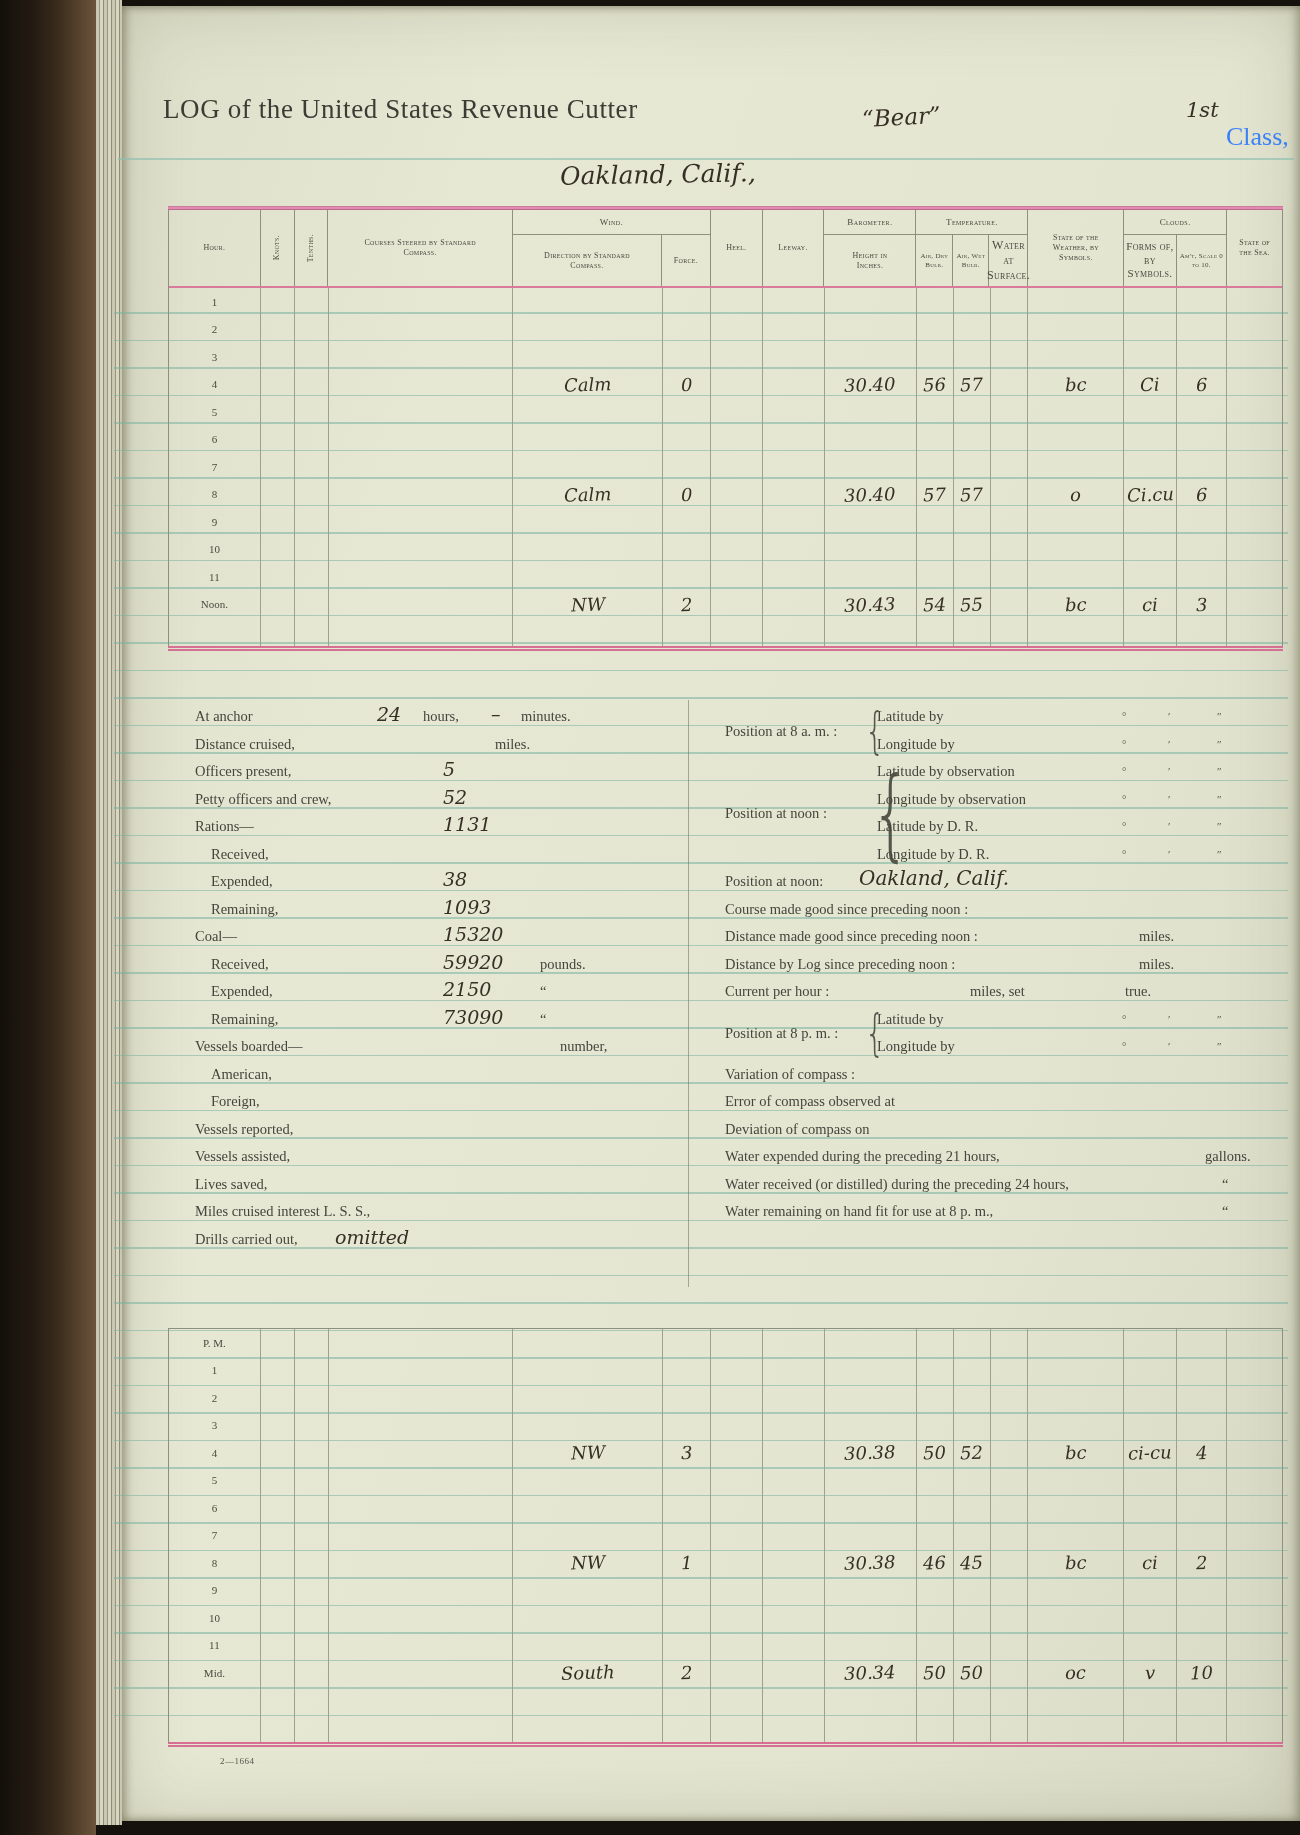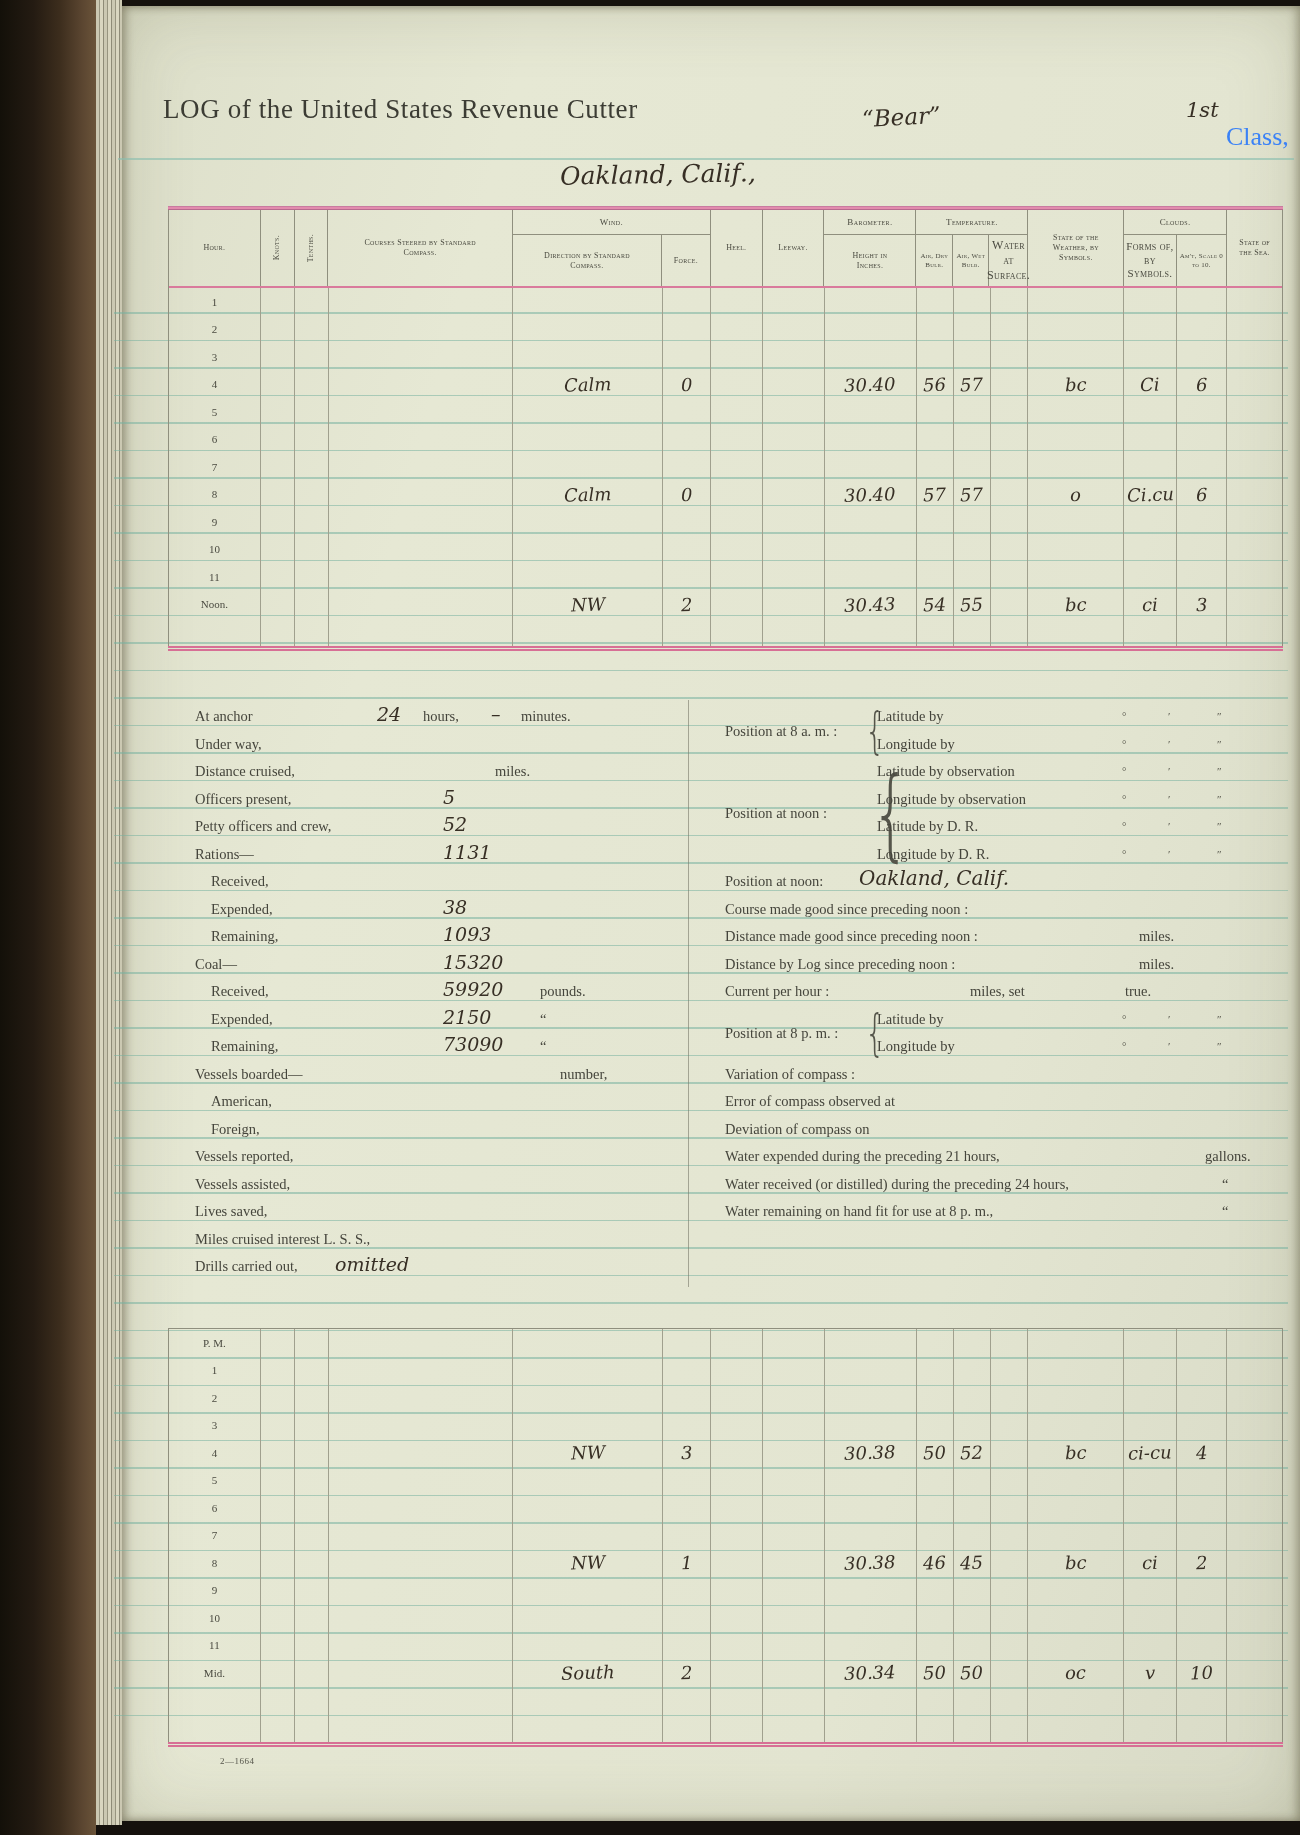--- a/index.html
+++ b/index.html
@@ -489,21 +489,20 @@
 <div class="col-divider"></div>
 
 <div class="sum-left">
   <div class="mline">
     <span class="mlabel">At anchor</span>
     <span class="av hw" style="left:182px">24</span>
     <span class="msuf" style="left:228px">hours,</span>
     <span class="av hw" style="left:296px">–</span>
     <span class="msuf" style="left:326px">minutes.</span>
   </div>
-<div class="mline"><span class="mlabel">Under way,</span></div>
     <div class="mline"><span class="mlabel">Distance cruised,</span><span class="msuf s1">miles.</span></div>
     <div class="mline"><span class="mlabel">Officers present,</span><span class="mval hw">5</span></div>
     <div class="mline"><span class="mlabel">Petty officers and crew,</span><span class="mval hw">52</span></div>
     <div class="mline"><span class="mlabel">Rations—</span><span class="mval hw">1131</span></div>
     <div class="mline"><span class="mlabel ind">Received,</span></div>
     <div class="mline"><span class="mlabel ind">Expended,</span><span class="mval hw">38</span></div>
     <div class="mline"><span class="mlabel ind">Remaining,</span><span class="mval hw">1093</span></div>
     <div class="mline"><span class="mlabel">Coal—</span><span class="mval hw">15320</span></div>
     <div class="mline"><span class="mlabel ind">Received,</span><span class="mval hw">59920</span><span class="msuf s2">pounds.</span></div>
     <div class="mline"><span class="mlabel ind">Expended,</span><span class="mval hw">2150</span><span class="msuf s2">“</span></div>

